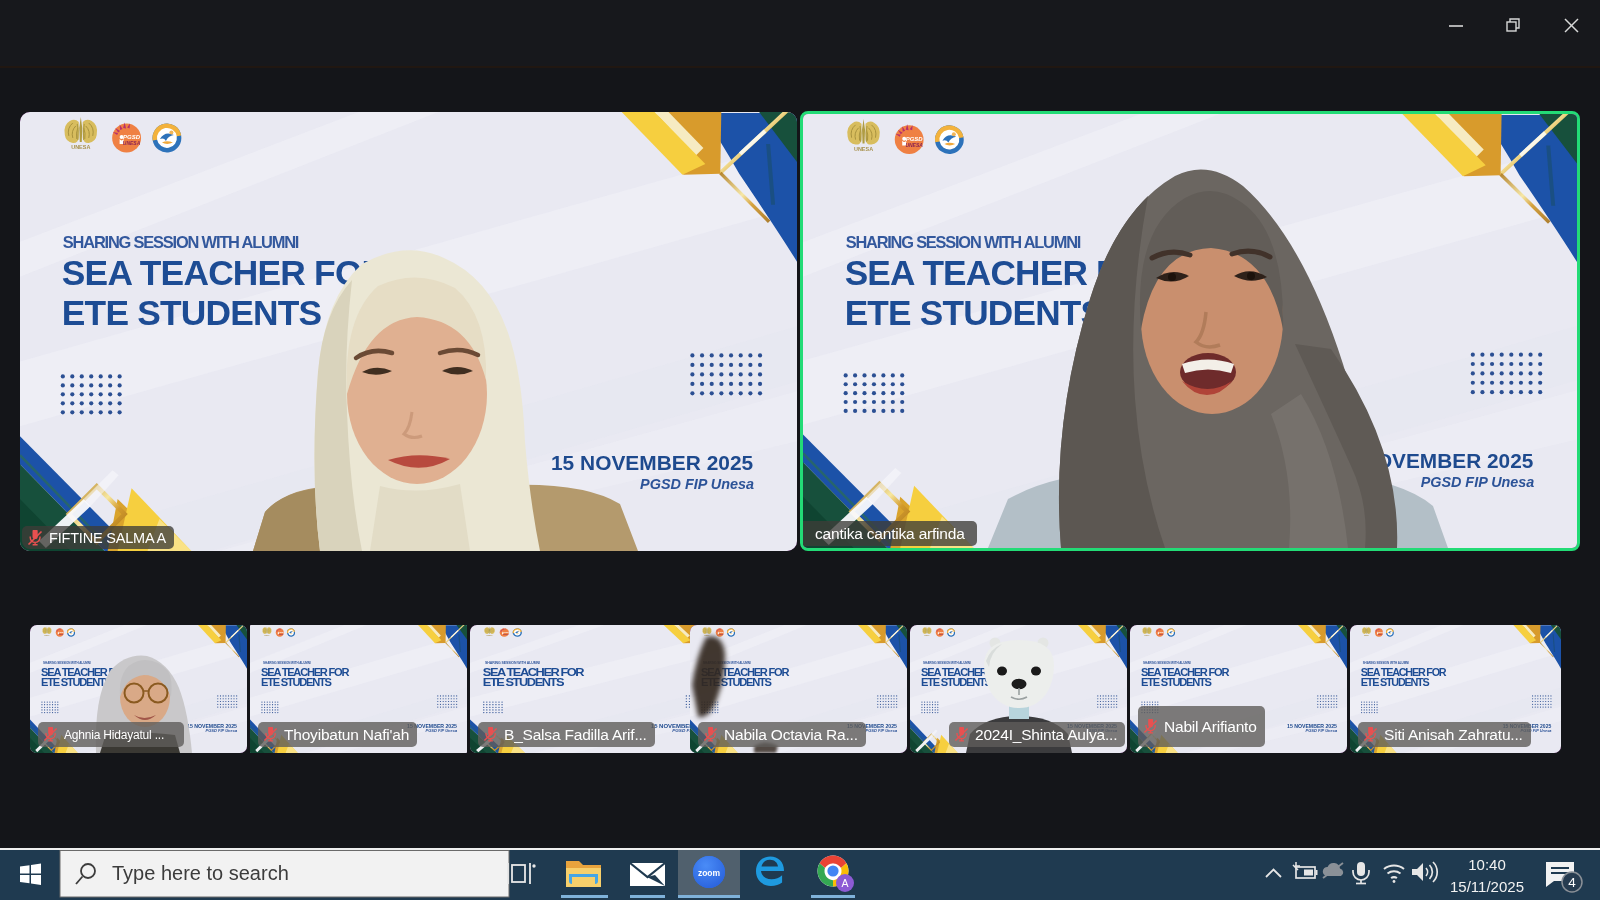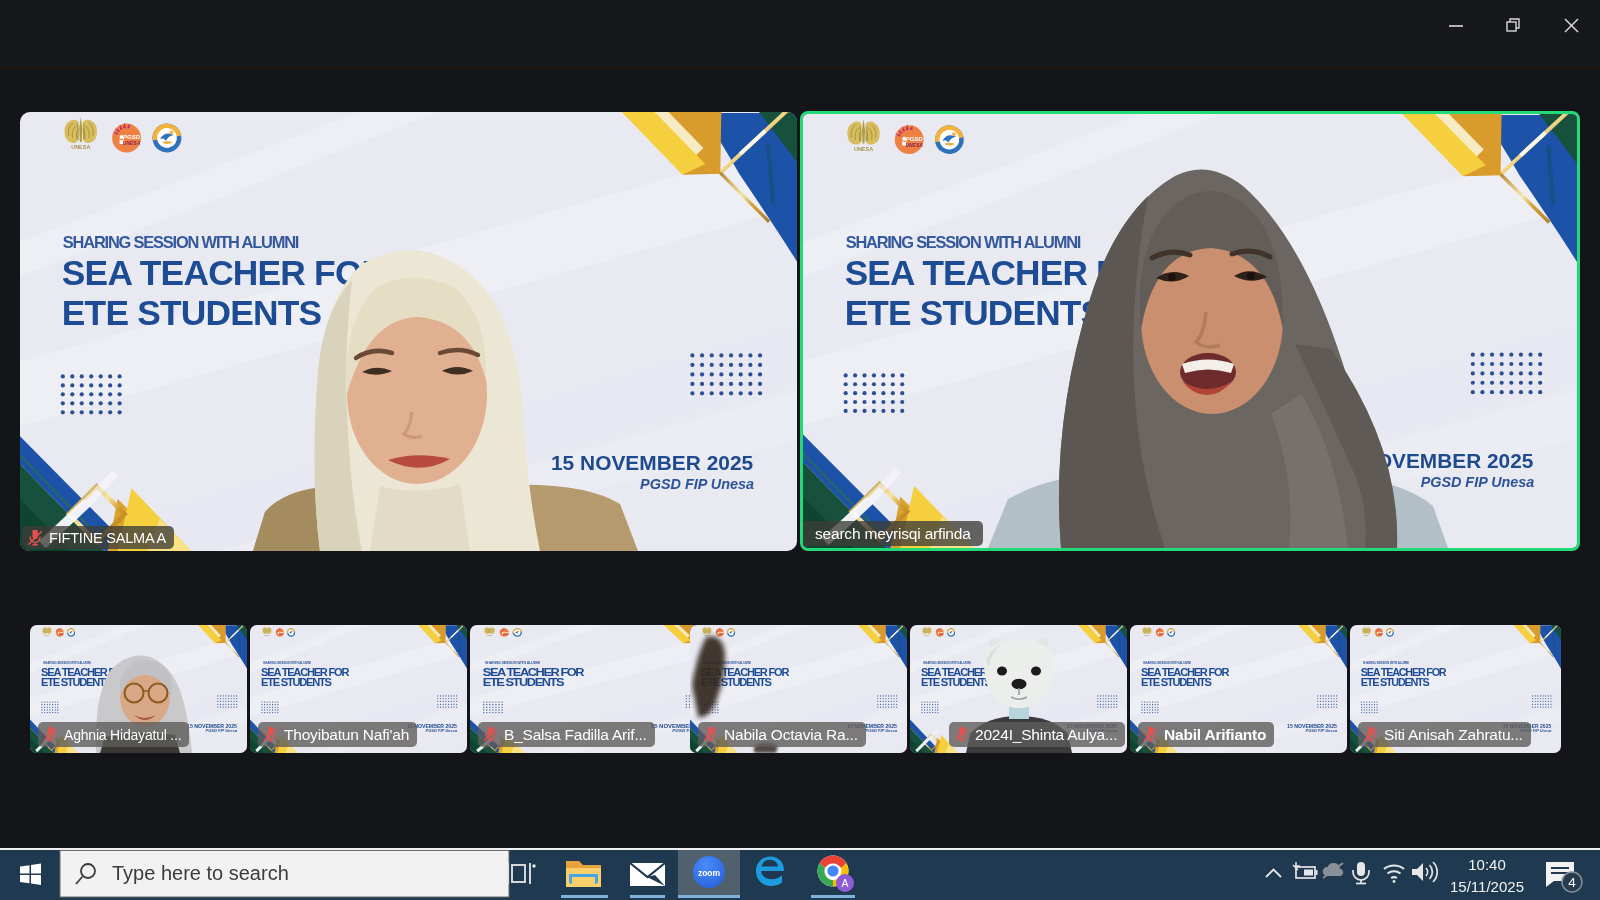--- a/index.html
+++ b/index.html
@@ -199,45 +199,45 @@
     <path d="M429,140 Q449,133 467,143" stroke="#41322a" stroke-width="5" fill="none" stroke-linecap="round"></path>
     <path d="M353,164 Q369,153 386,162 Q370,172 353,164Z" fill="#2e211a"></path>
     <path d="M431,162 Q447,152 464,163 Q448,171 431,162Z" fill="#2e211a"></path>
     <circle cx="369" cy="163" r="4" fill="#1c120c"></circle>
     <circle cx="448" cy="162" r="4" fill="#1c120c"></circle>
     <path d="M403,198 Q401,220 393,228 Q403,236 417,231" stroke="#9c6a4a88" stroke-width="3.5" fill="none"></path>
     <ellipse cx="405" cy="258" rx="28" ry="19" fill="#6e2b2b"></ellipse>
     <path d="M379,250 Q405,241 431,250 L428,259 Q405,252 382,259Z" fill="#f3efe8"></path>
     <path d="M379,267 Q405,283 429,267 Q418,281 404,281 Q390,281 379,267Z" fill="#b04438"></path>
   </svg>
-  <div class="tag" style="left:0px;bottom:2px;height:25px;padding:0 12px;font-size:15.5px;border-radius:0 5px 5px 0;">search meyrisqi arfinda</div>
+  <div class="tag" style="left:0px;bottom:2px;height:25px;padding:0 12px;font-size:15.5px;border-radius:0 5px 5px 0;">cantika cantika arfinda</div>
 </div>
 
 <div class="tile" style="left:30px;top:625px;width:217px;height:128px;border-radius:7px;">
   <svg class="vbg" viewBox="0 0 780 440" preserveAspectRatio="none">
       <use href="#vbgS"></use>
     </svg>
   <svg class="vbg" viewBox="0 0 217 128">
     <path d="M66,128 Q64,72 80,46 Q96,28 117,31 Q138,37 149,63 Q158,86 162,128Z" fill="#c9c8ca"></path>
     <path d="M70,128 L75,112 Q100,104 145,110 L150,128Z" fill="#3a3833"></path>
     <ellipse cx="115" cy="72" rx="25" ry="30" fill="#d9a987"></ellipse>
     <path d="M90,72 Q88,42 108,36 Q125,32 138,46 Q143,54 141,72 Q132,50 114,50 Q96,52 90,72Z" fill="#c1c0c2"></path>
     <circle cx="104" cy="68" r="9.5" fill="none" stroke="#8a5a20" stroke-width="2"></circle>
     <circle cx="128" cy="68" r="9.5" fill="none" stroke="#8a5a20" stroke-width="2"></circle>
     <line x1="113" y1="66" x2="119" y2="66" stroke="#8a5a20" stroke-width="1.5"></line>
     <path d="M104,90 Q114,96 126,90 Q115,100 104,90Z" fill="#a15648"></path>
   </svg>
-  <div class="tag small" style="left:8px;bottom:6px;height:25px;padding:0 8px 0 5px;font-size:14px;margin-top:6px;">
+  <div class="tag small" style="left:8px;bottom:6px;height:25px;padding:0 20px 0 5px;font-size:12px;margin-top:6px;">
     <svg width="15" height="15" viewBox="0 0 16 16" style="margin-right:6px;">
         <use href="#micoff"></use>
       </svg>Aghnia Hidayatul ...
   </div>
 </div>
 
-<div class="tile" style="left:250px;top:625px;width:217px;height:128px;border-radius:7px;">
+<div class="tile" style="left:250px;top:625px;width:217px;height:128px;border-radius:1px;">
   <svg class="vbg" viewBox="0 0 780 440" preserveAspectRatio="none">
       <use href="#vbgS"></use>
     </svg>
   <div class="tag small" style="left:8px;bottom:6px;height:25px;padding:0 8px 0 5px;font-size:15.5px;">
     <svg width="15" height="15" viewBox="0 0 16 16" style="margin-right:6px;">
         <use href="#micoff"></use>
       </svg>Thoyibatun Nafi'ah
   </div>
 </div>
 
@@ -291,21 +291,21 @@
     <svg width="15" height="15" viewBox="0 0 16 16" style="margin-right:6px;">
         <use href="#micoff"></use>
       </svg>2024I_Shinta Aulya...
   </div>
 </div>
 
 <div class="tile" style="left:1130px;top:625px;width:217px;height:128px;border-radius:7px;">
   <svg class="vbg" viewBox="0 0 780 440" preserveAspectRatio="none">
       <use href="#vbgS"></use>
     </svg>
-  <div class="tag small" style="left:8px;bottom:6px;height:25px;padding:0 8px 0 5px;font-size:15.5px;font-weight:bold;">
+  <div class="tag small" style="left:8px;bottom:6px;height:41px;padding:0 8px 0 5px;font-size:15.5px;">
     <svg width="15" height="15" viewBox="0 0 16 16" style="margin-right:6px;">
         <use href="#micoff"></use>
       </svg>Nabil Arifianto
   </div>
 </div>
 
 <div class="tile" style="left:1350px;top:625px;width:211px;height:128px;border-radius:7px;">
   <svg class="vbg" viewBox="0 0 780 440" preserveAspectRatio="none">
       <use href="#vbgS"></use>
     </svg>

